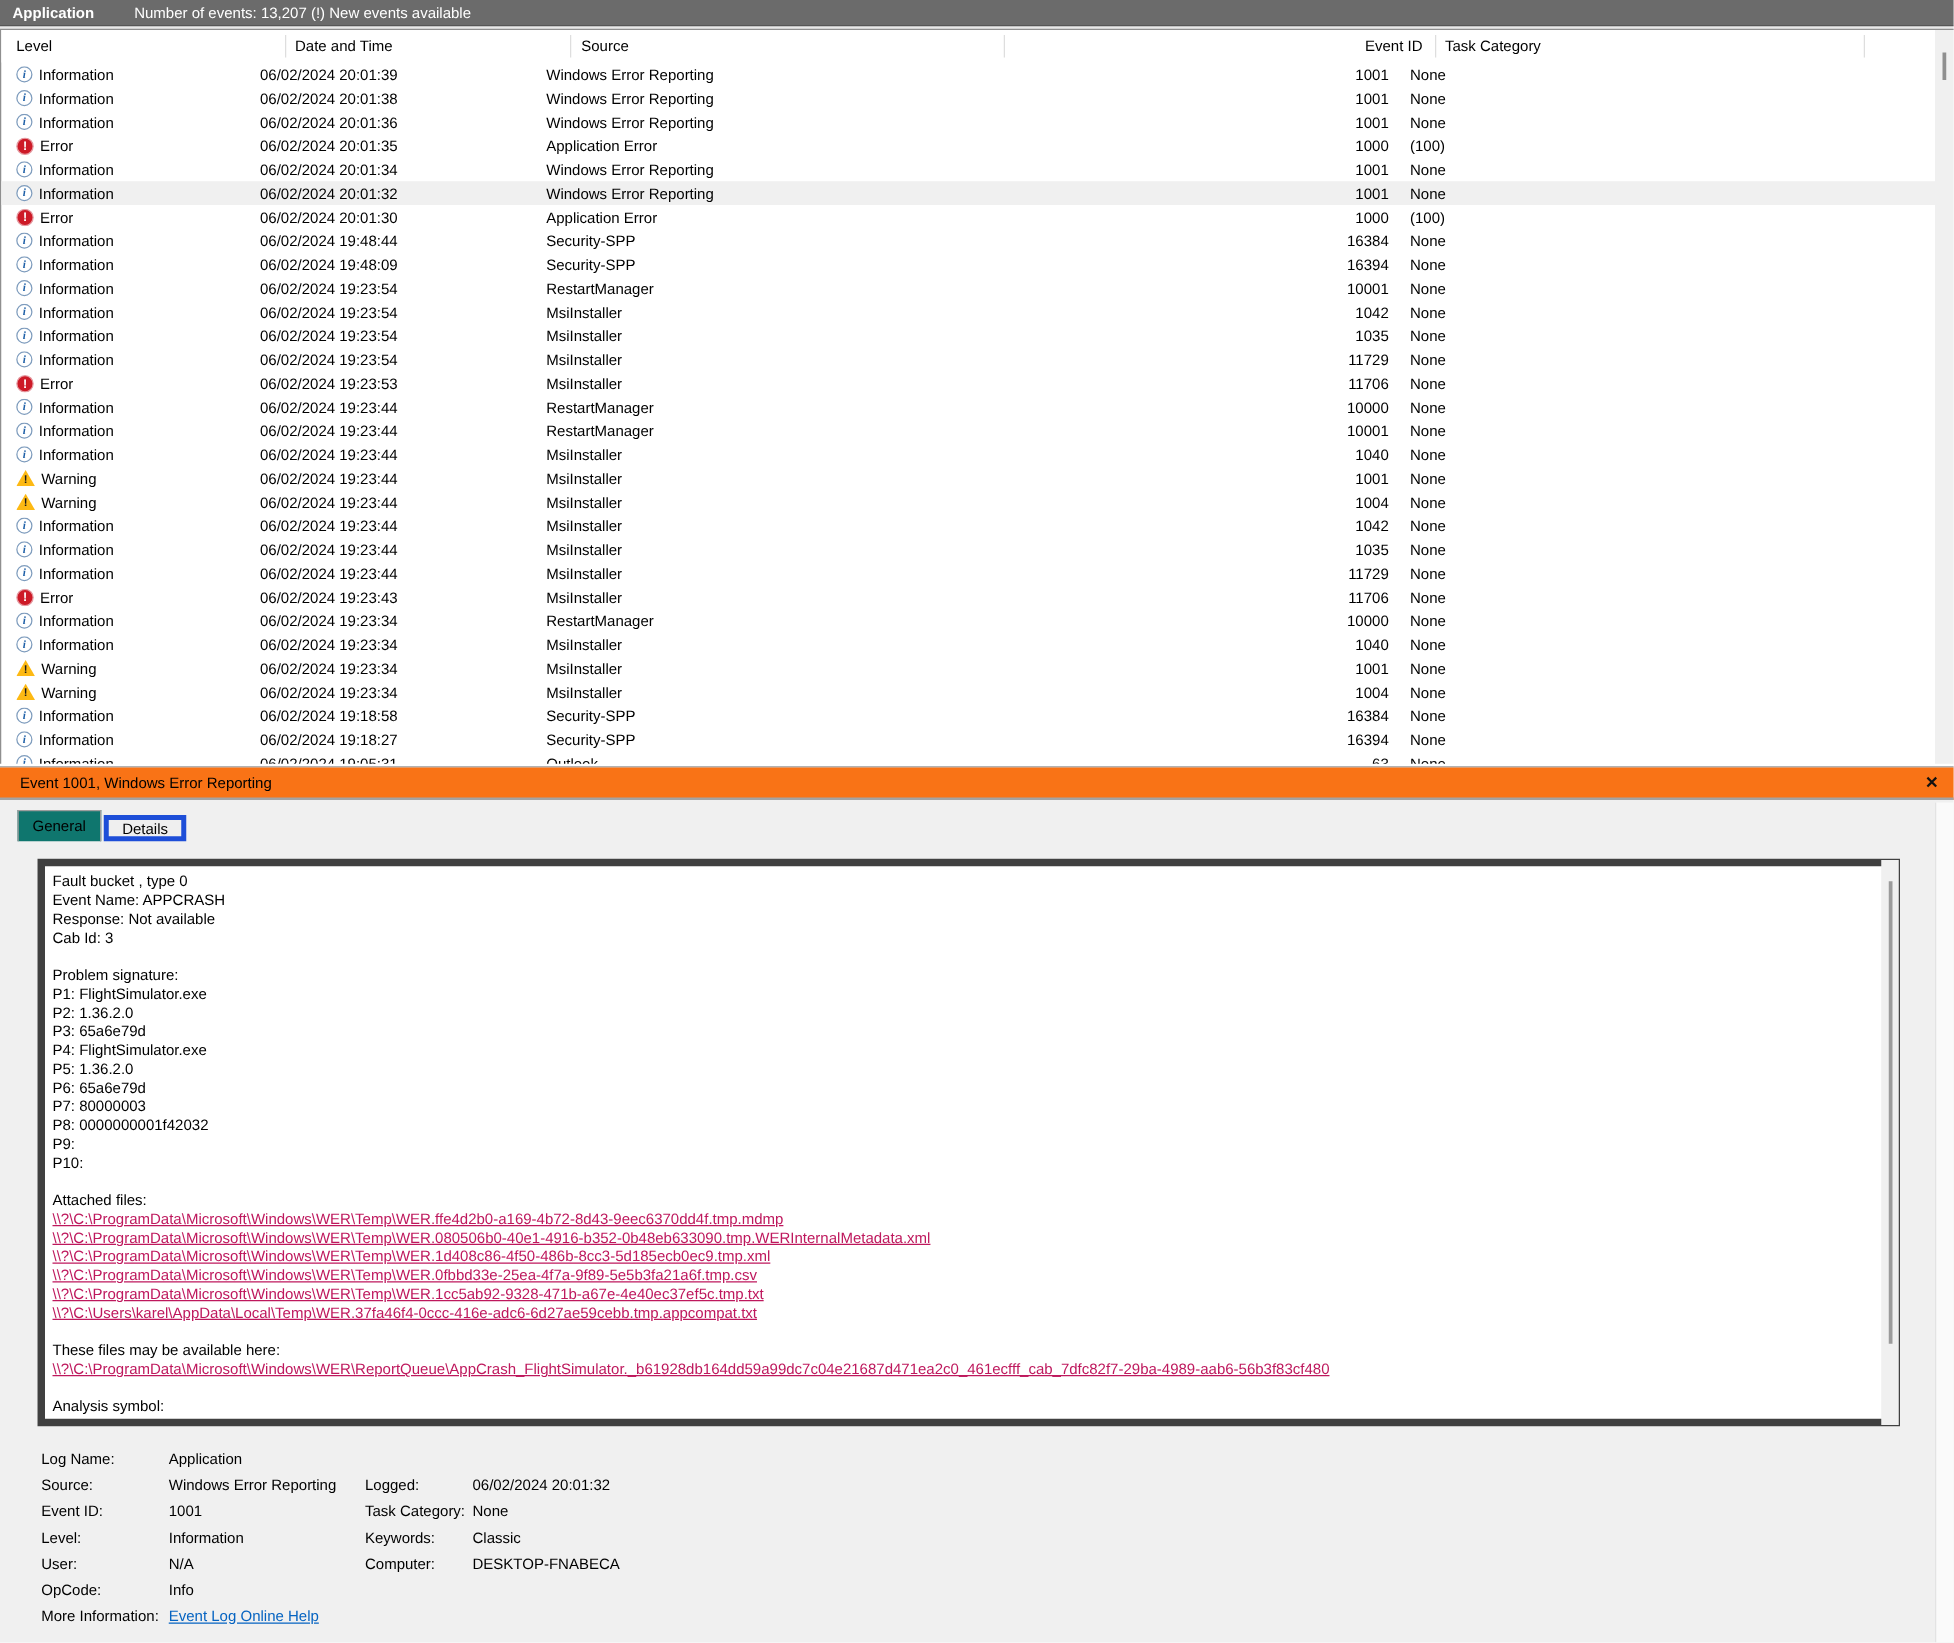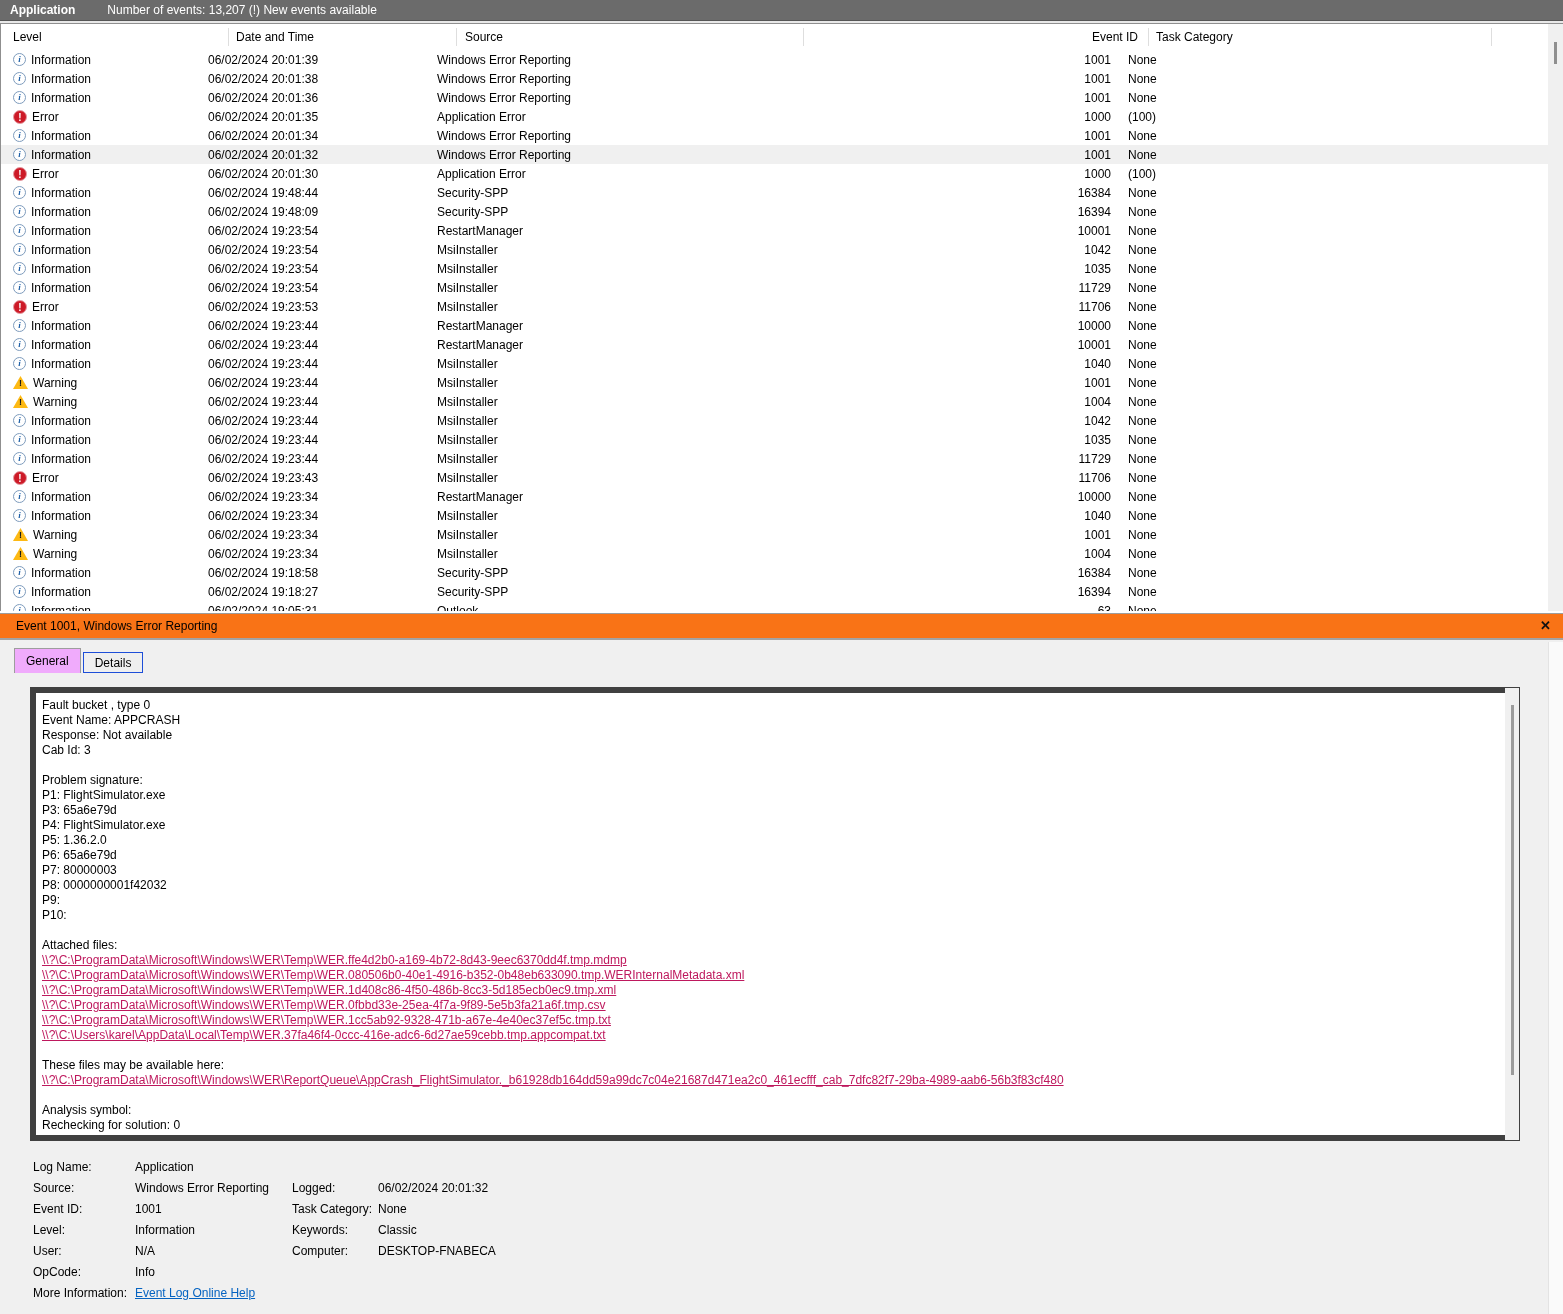--- a/index.html
+++ b/index.html
@@ -57,22 +57,22 @@
 
   
   #panel{position:absolute;left:0;top:613px;width:1563px;height:701px;background:#f0f0f0;
          border-top:1px solid #9d9d9d;box-sizing:border-box}
   #panel-title{height:26px;background:#f97316;border-bottom:2px solid #a3a3a3;display:flex;
          align-items:center;font-size:12px;padding-left:16px;box-sizing:border-box;position:relative}
   #panel-close{position:absolute;right:12px;top:4px;font-size:13px;font-weight:bold;color:#111;cursor:default}
 
   #tabs{position:absolute;left:14px;top:34px;display:flex;align-items:flex-end;height:25px}
   .tab{box-sizing:border-box;font-size:12px;padding:0 11px;display:flex;align-items:center;justify-content:center}
-  .tab.active{background:#f0abfc;border:1px solid #9d9d9d;border-bottom:none;height:25px;z-index:2}
-  .tab.inactive{background:#efefef;border:1px solid #1d4ed8;height:21px;margin-left:2px}
+  .tab.active{background:#0f766e;border:1px solid #9d9d9d;border-bottom:none;height:25px;z-index:2}
+  .tab.inactive{background:#efefef;border:4px solid #1d4ed8;height:21px;margin-left:2px}
 
   #detail-box{position:absolute;left:30px;top:73px;width:1490px;height:454px;background:#fff;
          border:6px solid #404040;box-sizing:border-box;padding:5px 20px 0 6px;overflow:hidden}
   .dline{font-size:12px;line-height:15px;white-space:nowrap}
   .dline a{color:#be185d;text-decoration:underline}
 
   #detail-scroll{position:absolute;left:1505px;top:74px;width:14px;height:452px;background:#f0f0f0}
   #detail-thumb{position:absolute;left:6px;top:17px;width:3px;height:370px;background:#9b9b9b}
 
   #panel-right-strip{position:absolute;right:0;top:28px;bottom:0;width:14px;background:#fafafa;
@@ -423,20 +423,21 @@
   </div>
 
   <div id="detail-box">
       <div class="dline">Fault bucket , type 0</div>
       <div class="dline">Event Name: APPCRASH</div>
       <div class="dline">Response: Not available</div>
       <div class="dline">Cab Id: 3</div>
       <div class="dline">&nbsp;</div>
       <div class="dline">Problem signature:</div>
       <div class="dline">P1: FlightSimulator.exe</div>
+      <div class="dline">P2: 1.36.2.0</div>
       <div class="dline">P3: 65a6e79d</div>
       <div class="dline">P4: FlightSimulator.exe</div>
       <div class="dline">P5: 1.36.2.0</div>
       <div class="dline">P6: 65a6e79d</div>
       <div class="dline">P7: 80000003</div>
       <div class="dline">P8: 0000000001f42032</div>
       <div class="dline">P9:</div>
       <div class="dline">P10:</div>
       <div class="dline">&nbsp;</div>
       <div class="dline">Attached files:</div>

